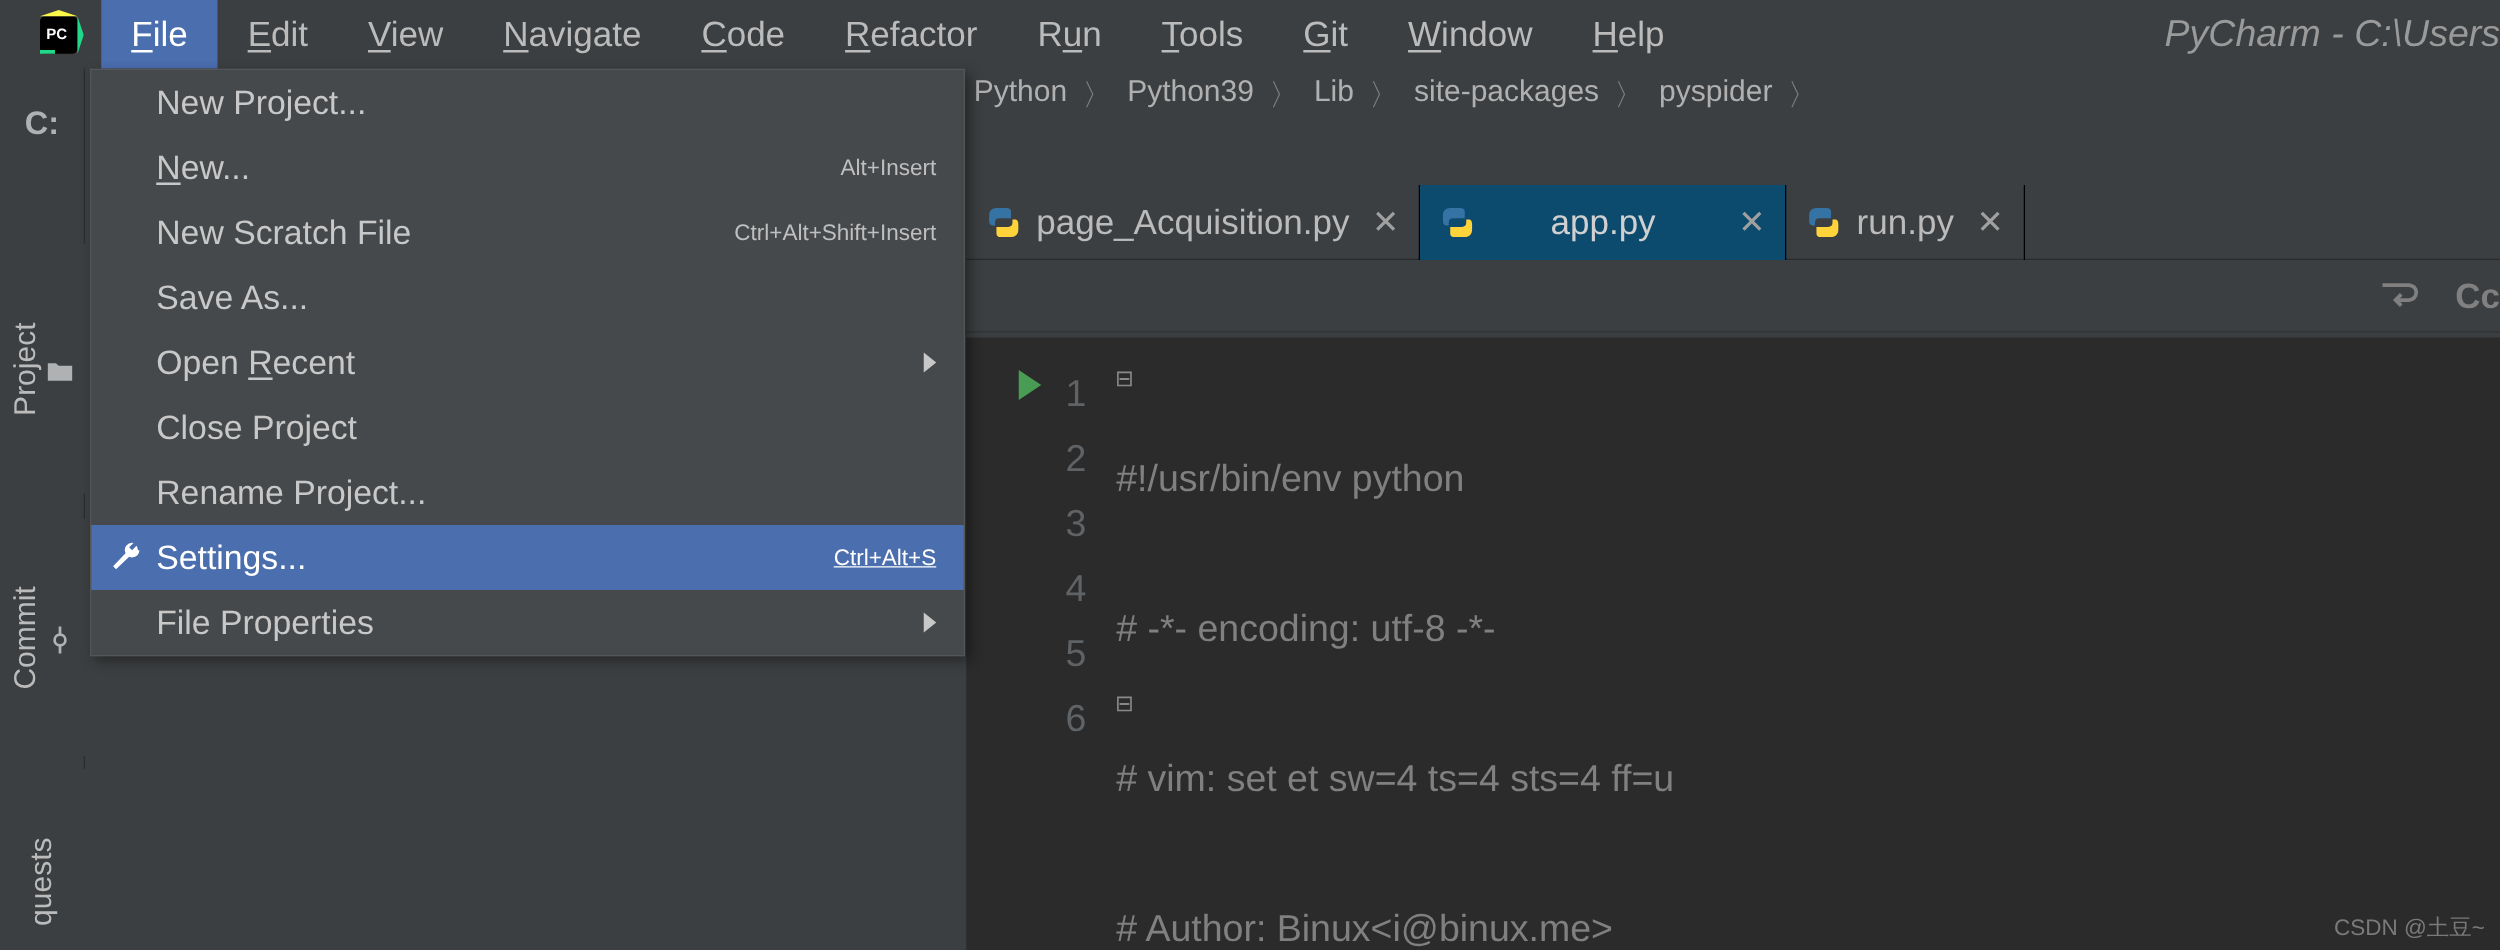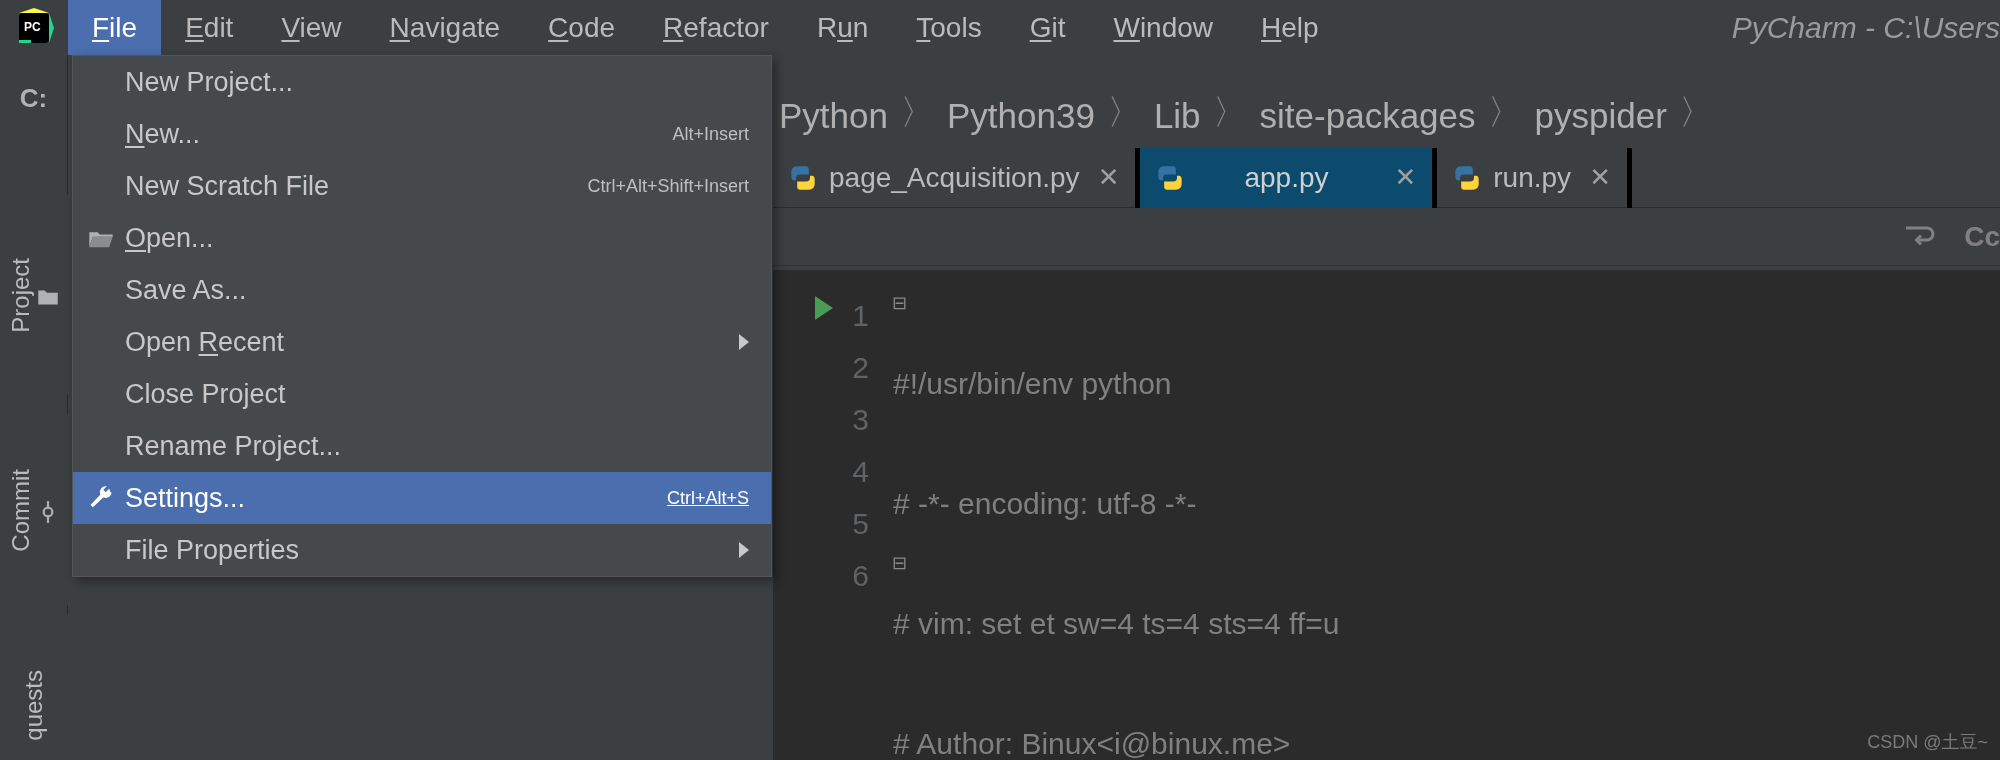--- a/index.html
+++ b/index.html
@@ -1,20 +1,20 @@
 <!DOCTYPE html>
 <html><head>
 <meta charset="utf-8">
 <style>
 * { margin:0; padding:0; box-sizing:border-box; font-family:"Segoe UI",Arial,sans-serif; -webkit-font-smoothing:antialiased; }
 body { width:2000px; height:760px; background:#3C3F41; color:#BBBBBB; overflow:hidden; position:relative; }
 .u { text-decoration:underline; text-underline-offset:3px; }
 
 
-.menubar { height:55px; background:#3C3F41; display:flex; align-items:center; padding-left:0; font-size:28px; }
+.menubar { height:55px; background:#3C3F41; display:flex; align-items:center; padding-left:13px; font-size:28px; }
 .app-icon { width:68px; height:55px; display:flex; align-items:center; justify-content:center; }
 .app-icon svg { width:40px; height:40px; }
 .menu-item { padding:0 24px; height:55px; line-height:55px; color:#BBBBBB; cursor:pointer; }
 .menu-item.active { background:#4B6EAF; color:#FFFFFF; }
 .title-hint { margin-left:auto; padding-right:0; color:#9A9A9A; font-size:30px; font-style:italic; white-space:nowrap; }
 
 
 .left-rail { position:absolute; left:0; top:55px; bottom:0; width:68px; background:#3C3F41; border-right:1px solid #2B2B2B; }
 .rail-top { padding-top:28px; text-align:center; color:#AFB1B3; font-size:26px; font-weight:bold; }
 .rail-tab { position:absolute; left:0; width:68px; background:#3C3F41; display:flex; align-items:center; justify-content:center; }
@@ -29,27 +29,27 @@
 .dropdown { position:absolute; left:72px; top:55px; width:700px; background:#46494B; border:1px solid #555; box-shadow:4px 4px 10px rgba(0,0,0,.4); z-index:10; font-size:27px; }
 .dd-row { display:flex; align-items:center; height:52px; padding:0 22px 0 52px; color:#C8C8C8; position:relative; }
 .dd-row .lbl { flex:1; }
 .dd-row .sc { color:#BFBFBF; font-size:18px; }
 .dd-row .arrow { width:0;height:0;border-top:8px solid transparent;border-bottom:8px solid transparent;border-left:10px solid #C8C8C8; margin-left:auto; }
 .dd-row.hl { background:#4B6EAF; color:#FFFFFF; }
 .dd-row.hl .sc { color:#FFFFFF;text-decoration:underline; }
 .dd-icon { position:absolute; left:14px; width:28px; height:28px; display:flex; align-items:center; justify-content:center; }
 
 
-.crumbs { position:absolute; left:773px; top:48px; right:0; height:88px; display:flex; align-items:flex-end; font-size:35px; color:#B0B0B0; overflow:hidden; }
+.crumbs { position:absolute; left:773px; top:60px; right:0; height:88px; display:flex; align-items:flex-start; font-size:24px; color:#B0B0B0; overflow:hidden; }
 .crumbs .seg { padding:0 6px; }
 .crumbs .sep { color:#808080; padding:0 6px; }
 
 
 .tabs { position:absolute; left:773px; top:148px; right:0; height:60px; display:flex; align-items:center; background:#3C3F41; border-bottom:1px solid #2B2B2B; }
-.etab { display:flex; align-items:center; height:60px; padding:0 16px; font-size:28px; color:#BBBBBB; border-right:5px solid #000000; }
+.etab { display:flex; align-items:center; height:60px; padding:0 16px; font-size:28px; color:#BBBBBB; border-right:1px solid #000000; }
 .etab.active { background:#0c4a6e; color:#D0D0D0;gap:48px; }
 .etab .py { margin-right:12px; display:flex;align-items:center; }
 .etab .cls { margin-left:18px; font-size:26px; color:#A0A0A0; }
 .etab .py svg{ width:28px; height:28px;}
 
 
 .ed-toolbar { position:absolute; left:773px; top:208px; right:0; height:58px; background:#3C3F41; border-bottom:1px solid #323232; display:flex;align-items:center; justify-content:flex-end; color:#808080; font-size:28px; gap:28px; }
 .ed-toolbar .ico { width:36px;height:36px;display:flex;align-items:center;justify-content:center; }
 
 
@@ -119,29 +119,20 @@
     </div>
   <div class="dd-row">
       <span class="lbl"><span class="u">N</span>ew...</span>
       <span class="sc">Alt+Insert</span>
     </div>
   <div class="dd-row">
       <span class="lbl">New Scratch File</span>
       <span class="sc">Ctrl+Alt+Shift+Insert</span>
     </div>
   <div class="dd-row">
-    <span class="dd-icon">
-        <svg viewBox="0 0 24 24" fill="#AFB1B3">
-          <path d="M2 7h7l2 2h11v2H5l-3 9V7z"></path>
-          <path d="M5 11h17l-3 9H2z" fill="#8A8D8F"></path>
-        </svg>
-      </span>
-    <span class="lbl"><span class="u">O</span>pen...</span>
-  </div>
-  <div class="dd-row">
       <span class="lbl">Save As...</span>
     </div>
   <div class="dd-row">
       <span class="lbl"><span>Open </span><span class="u">R</span><span>ecent</span></span>
       <span class="arrow"></span>
     </div>
   <div class="dd-row">
       <span class="lbl">Close Project</span>
     </div>
   <div class="dd-row">

